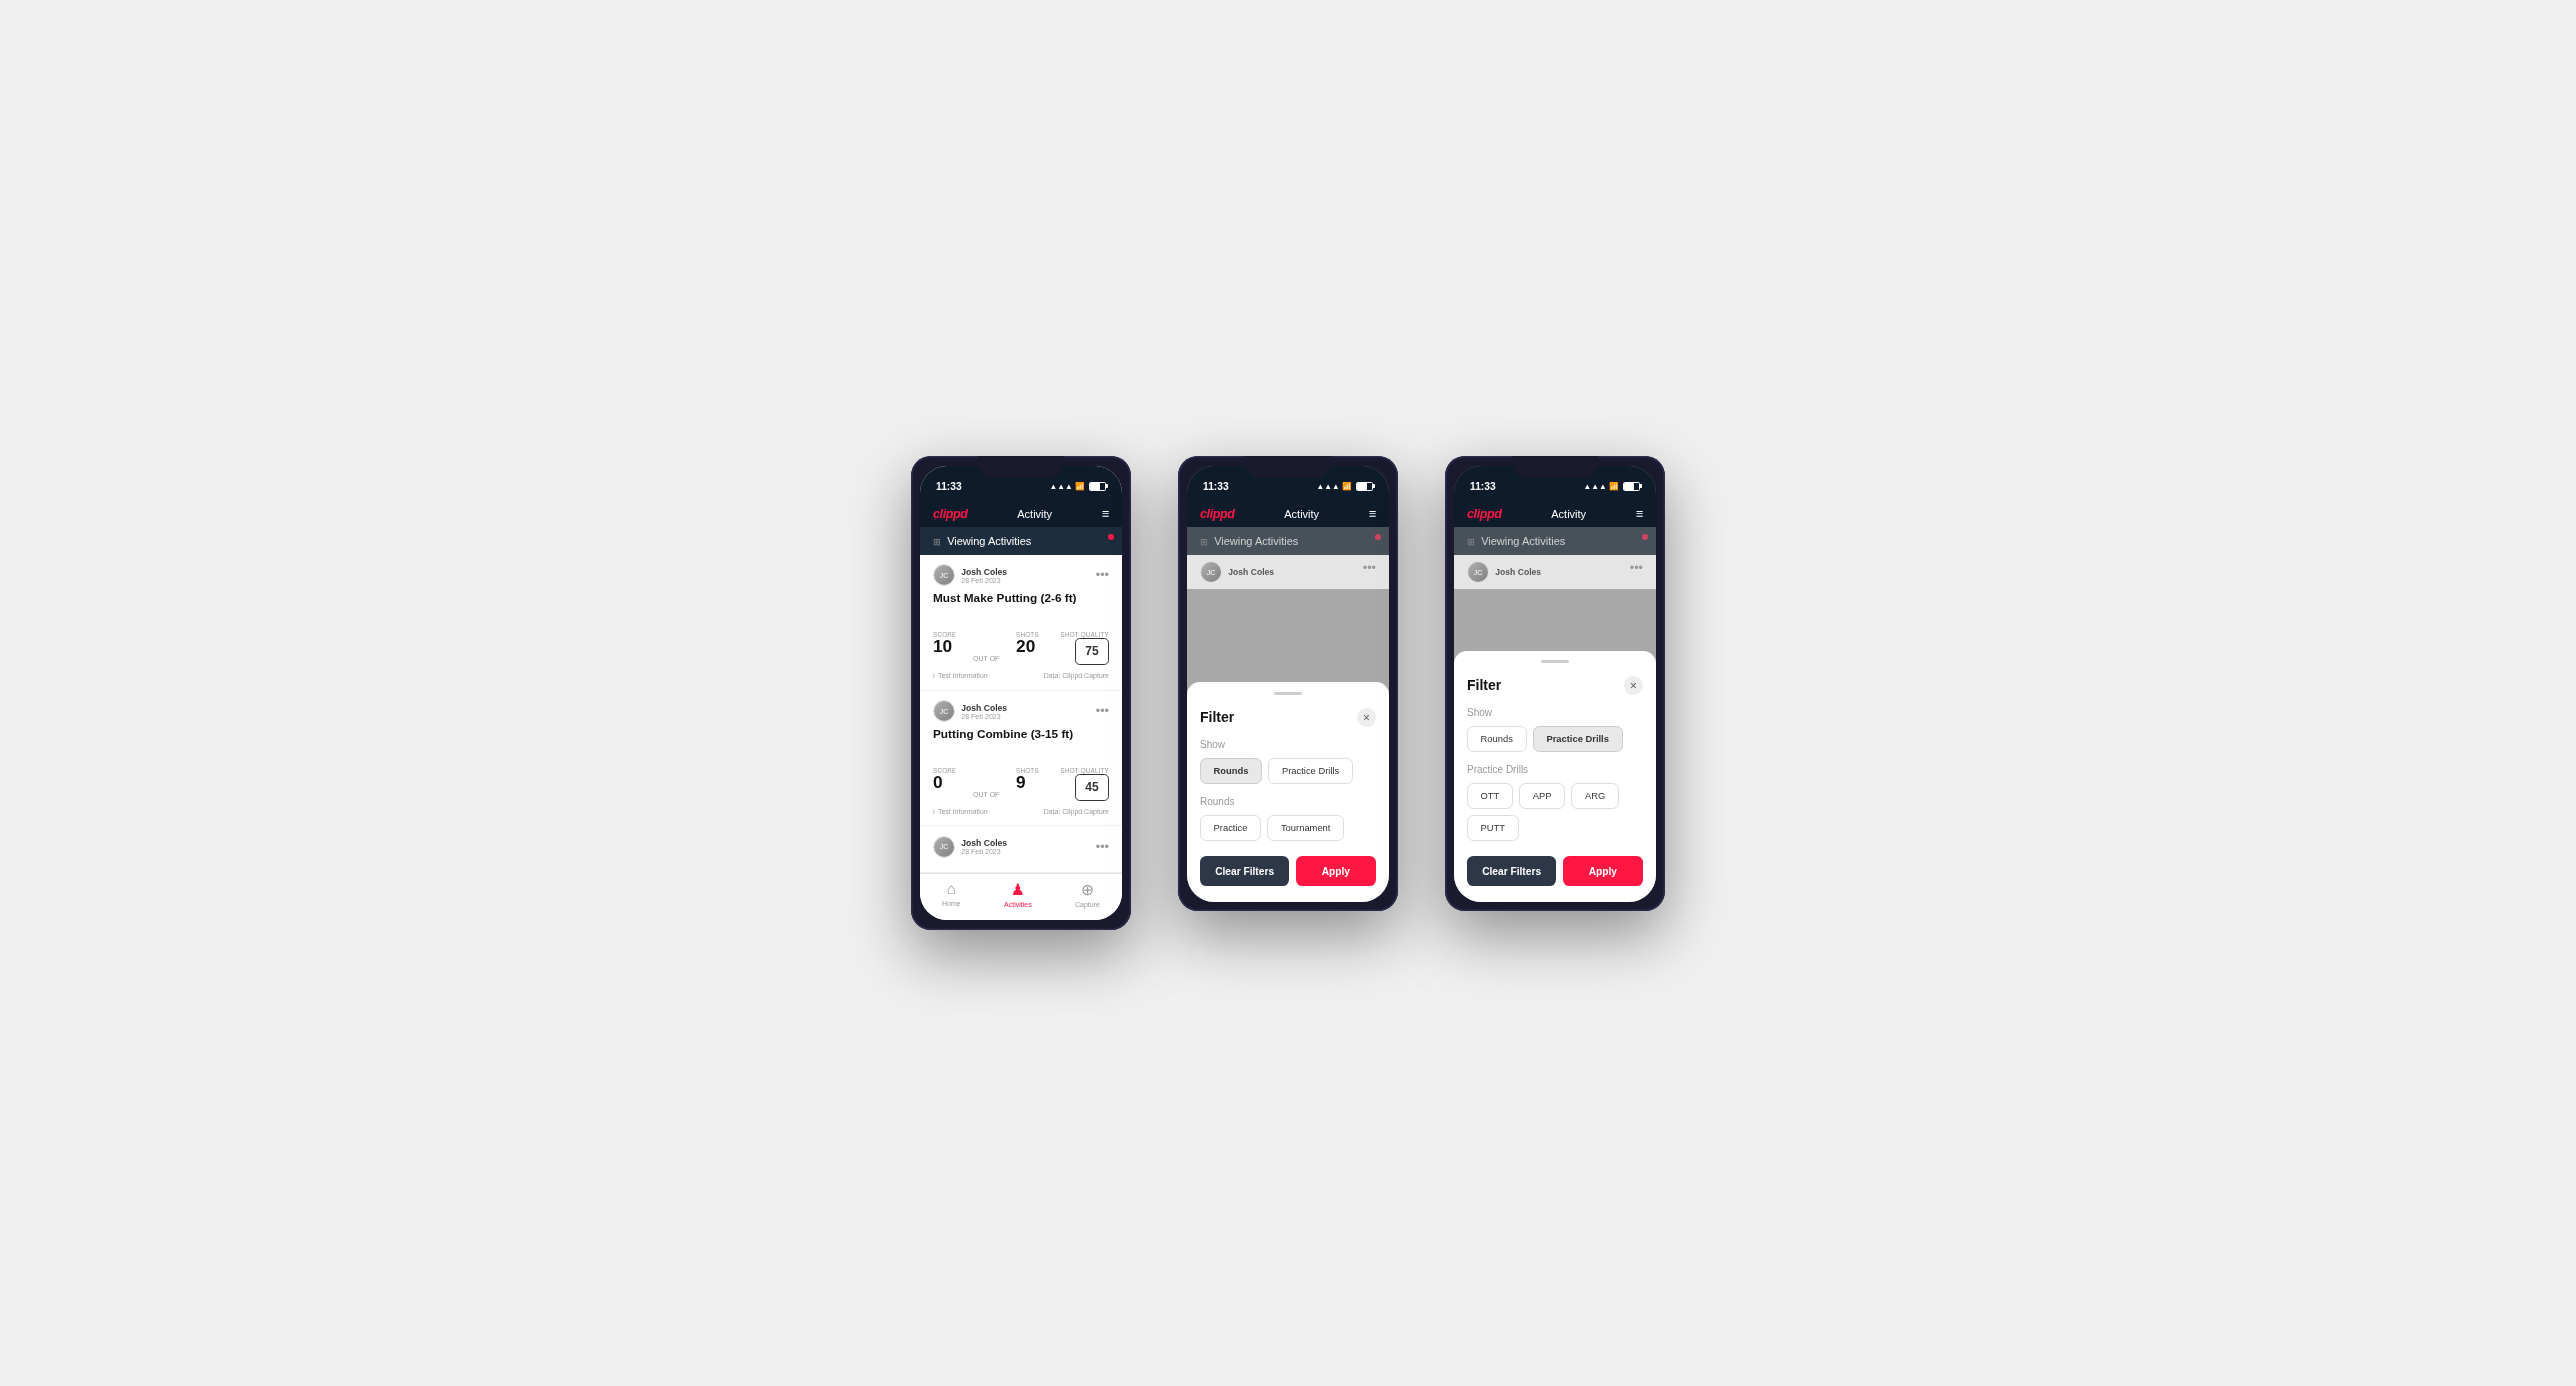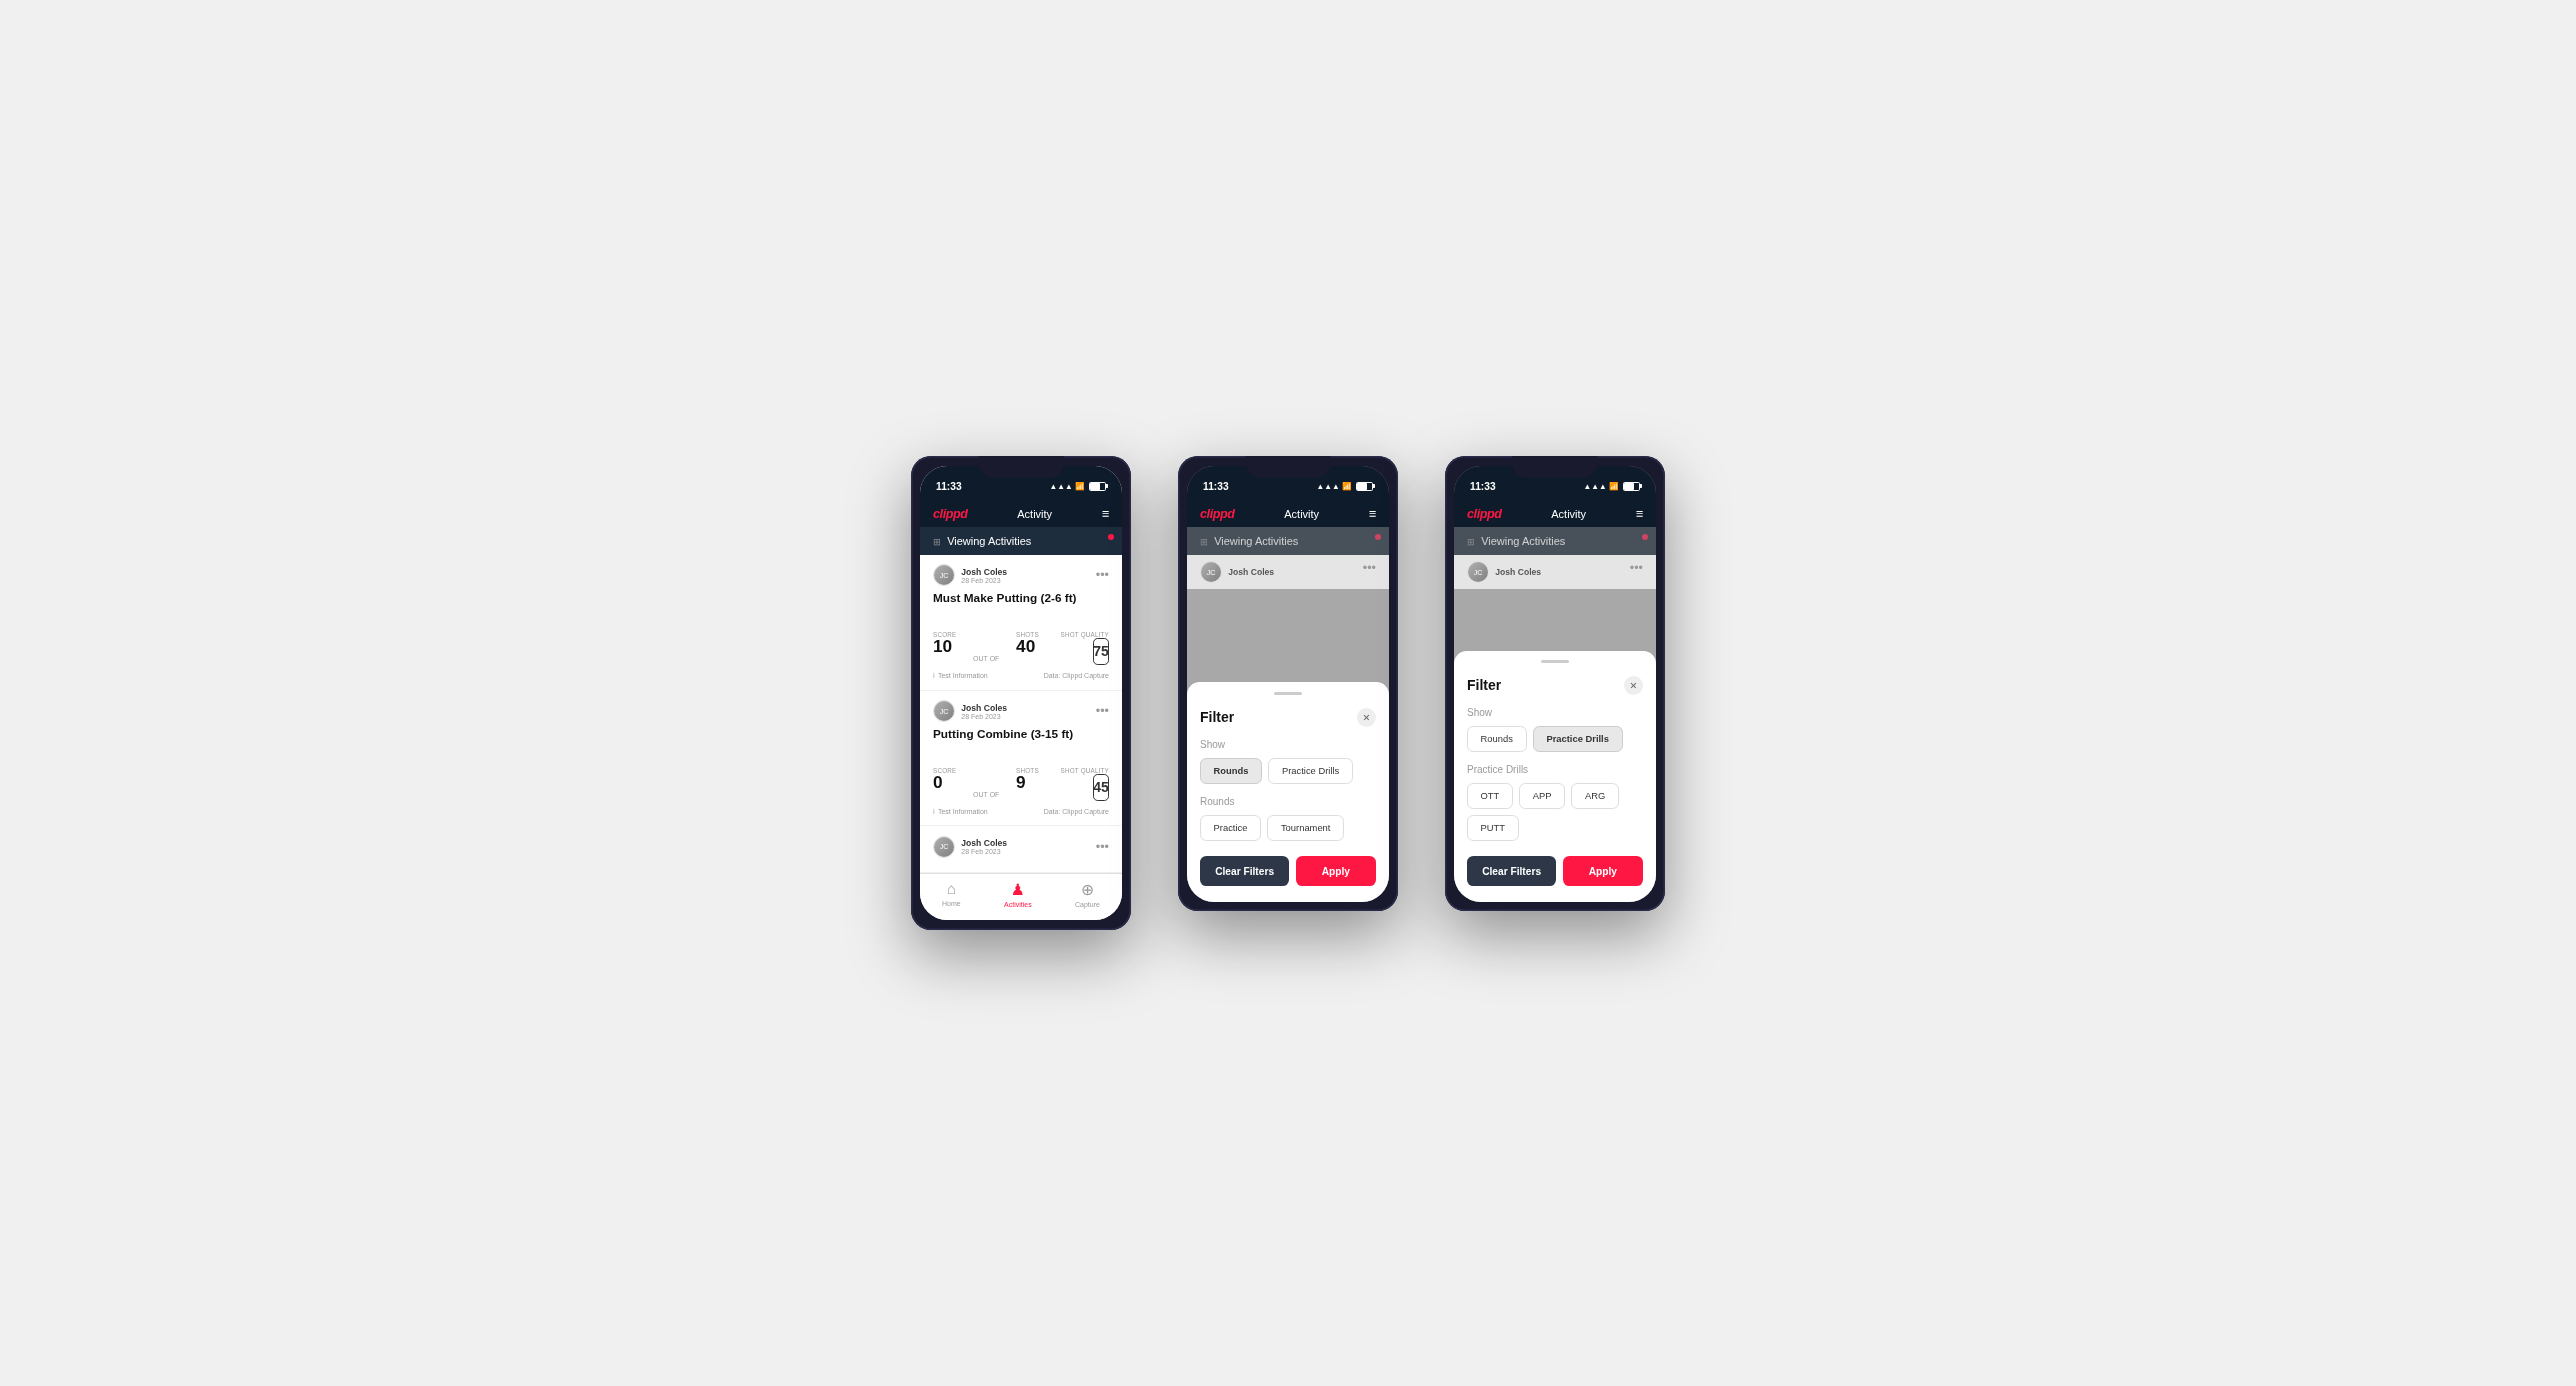--- a/index.html
+++ b/index.html
@@ -270,28 +270,28 @@
 
     .stat-out-of {
       font-size: 7px;
       color: #999;
       margin: 0 4.7px;
       align-self: flex-end;
       margin-bottom: 3.1px;
     }
 
     .shot-quality-badge {
-      width: 16px;
+      width: 34px;
       height: 27px;
       border: 1.6px solid #333;
       border-radius: 4.7px;
       display: flex;
       align-items: center;
       justify-content: center;
-      font-size: 14px;
+      font-size: 12px;
       font-weight: 700;
       color: #333;
       margin-left: auto;
       align-self: flex-end;
     }
 
     .activity-footer {
       display: flex;
       justify-content: space-between;
       align-items: center;
@@ -489,21 +489,21 @@
           </div>
           <div class="activity-title">Must Make Putting (2-6 ft)</div>
           <div class="stats-row">
             <div class="stat-group">
               <span class="stat-label">Score</span>
               <span class="stat-value">10</span>
             </div>
             <span class="stat-out-of">OUT OF</span>
             <div class="stat-group">
               <span class="stat-label">Shots</span>
-              <span class="stat-value">40</span>
+              <span class="stat-value">20</span>
             </div>
             <div class="stat-group" style="margin-left: auto;">
               <span class="stat-label">Shot Quality</span>
               <div class="shot-quality-badge">75</div>
             </div>
           </div>
           <div class="activity-footer">
             <div class="test-info">
               <span>ℹ</span>
               <span>Test Information</span>

